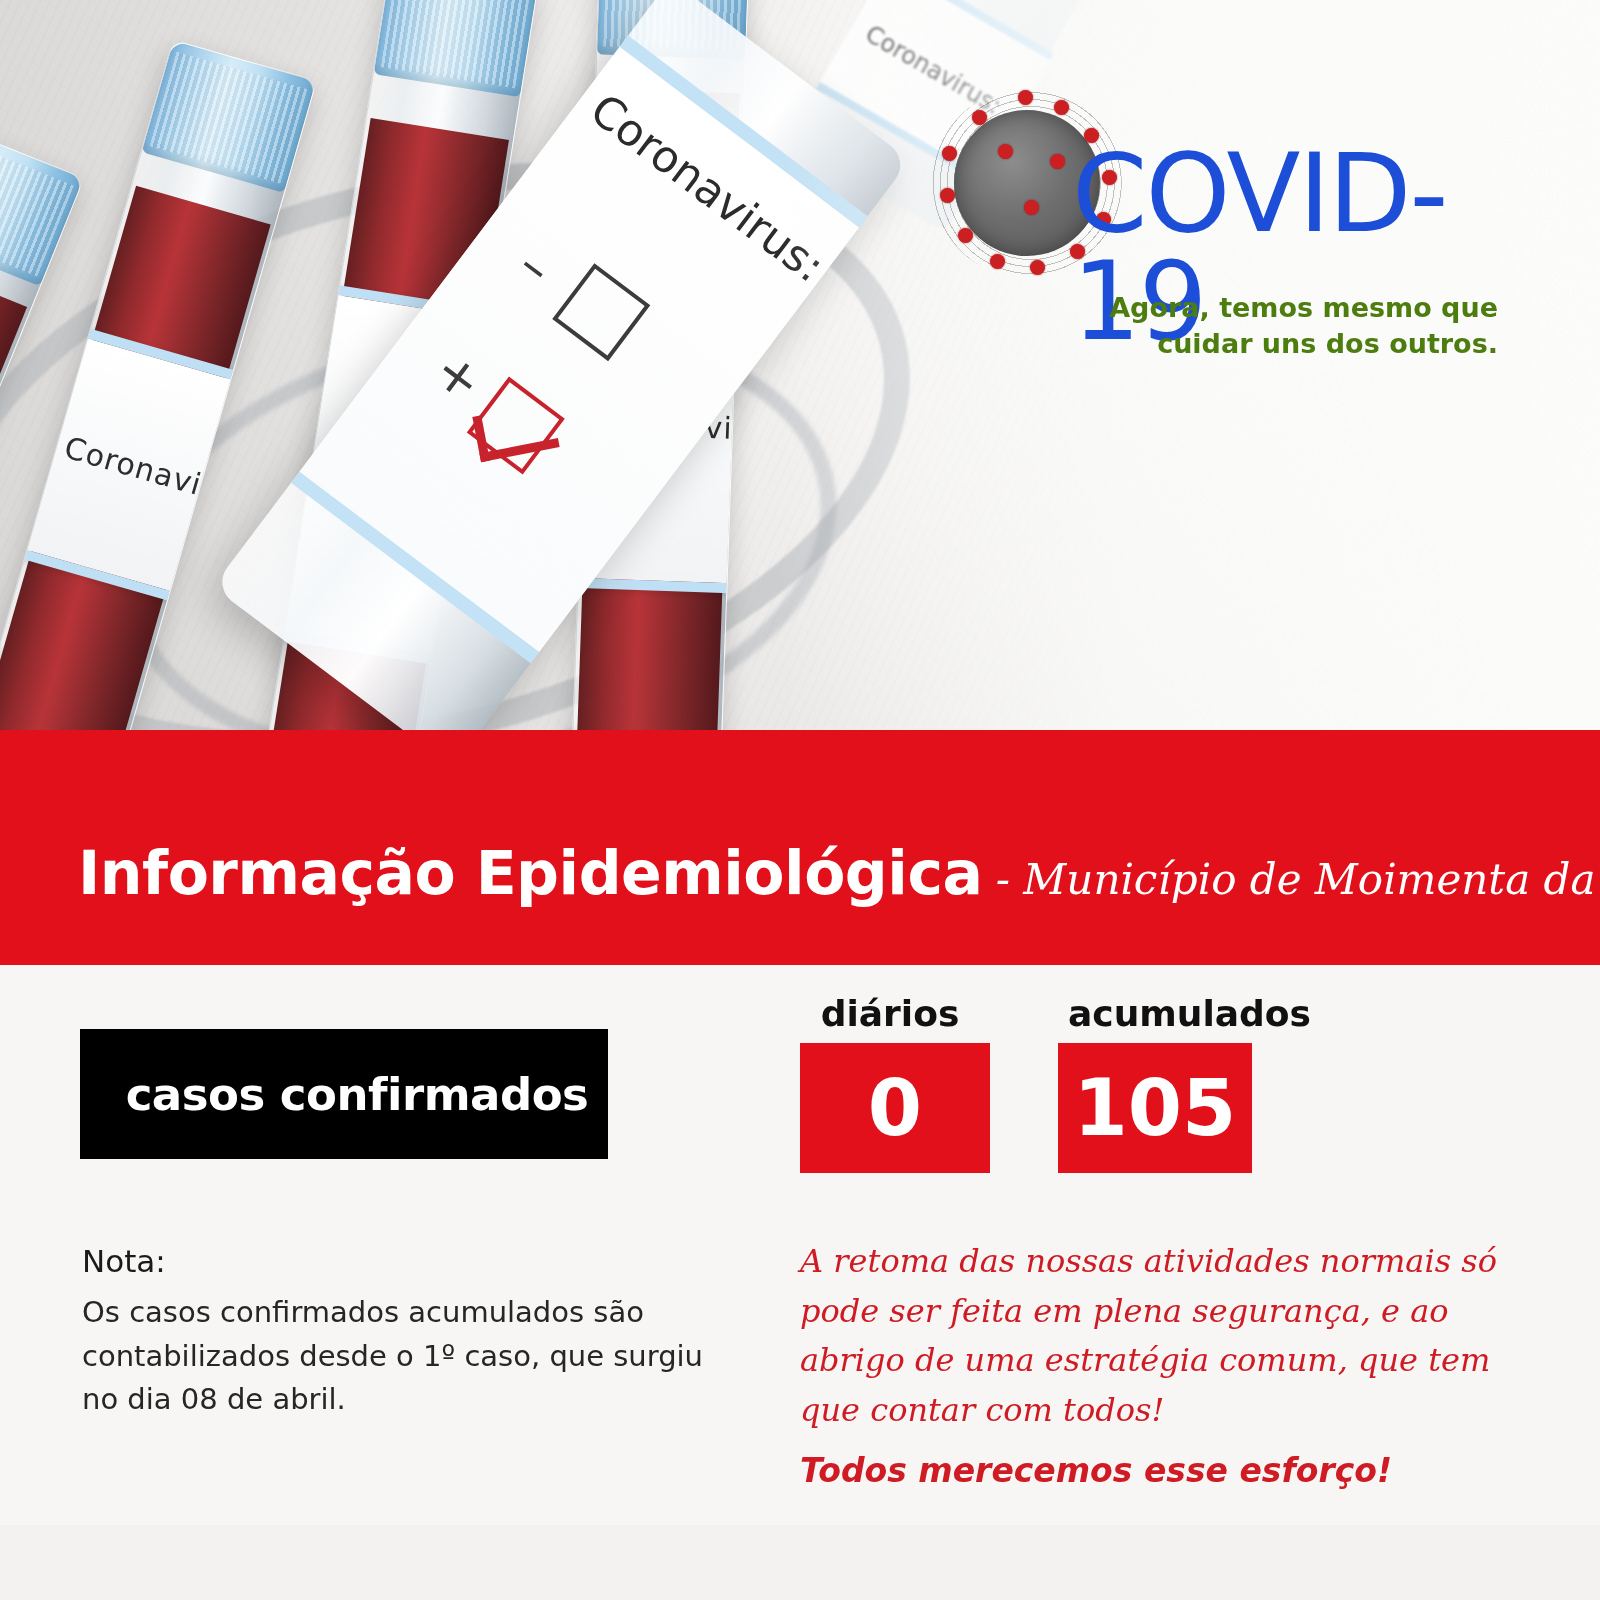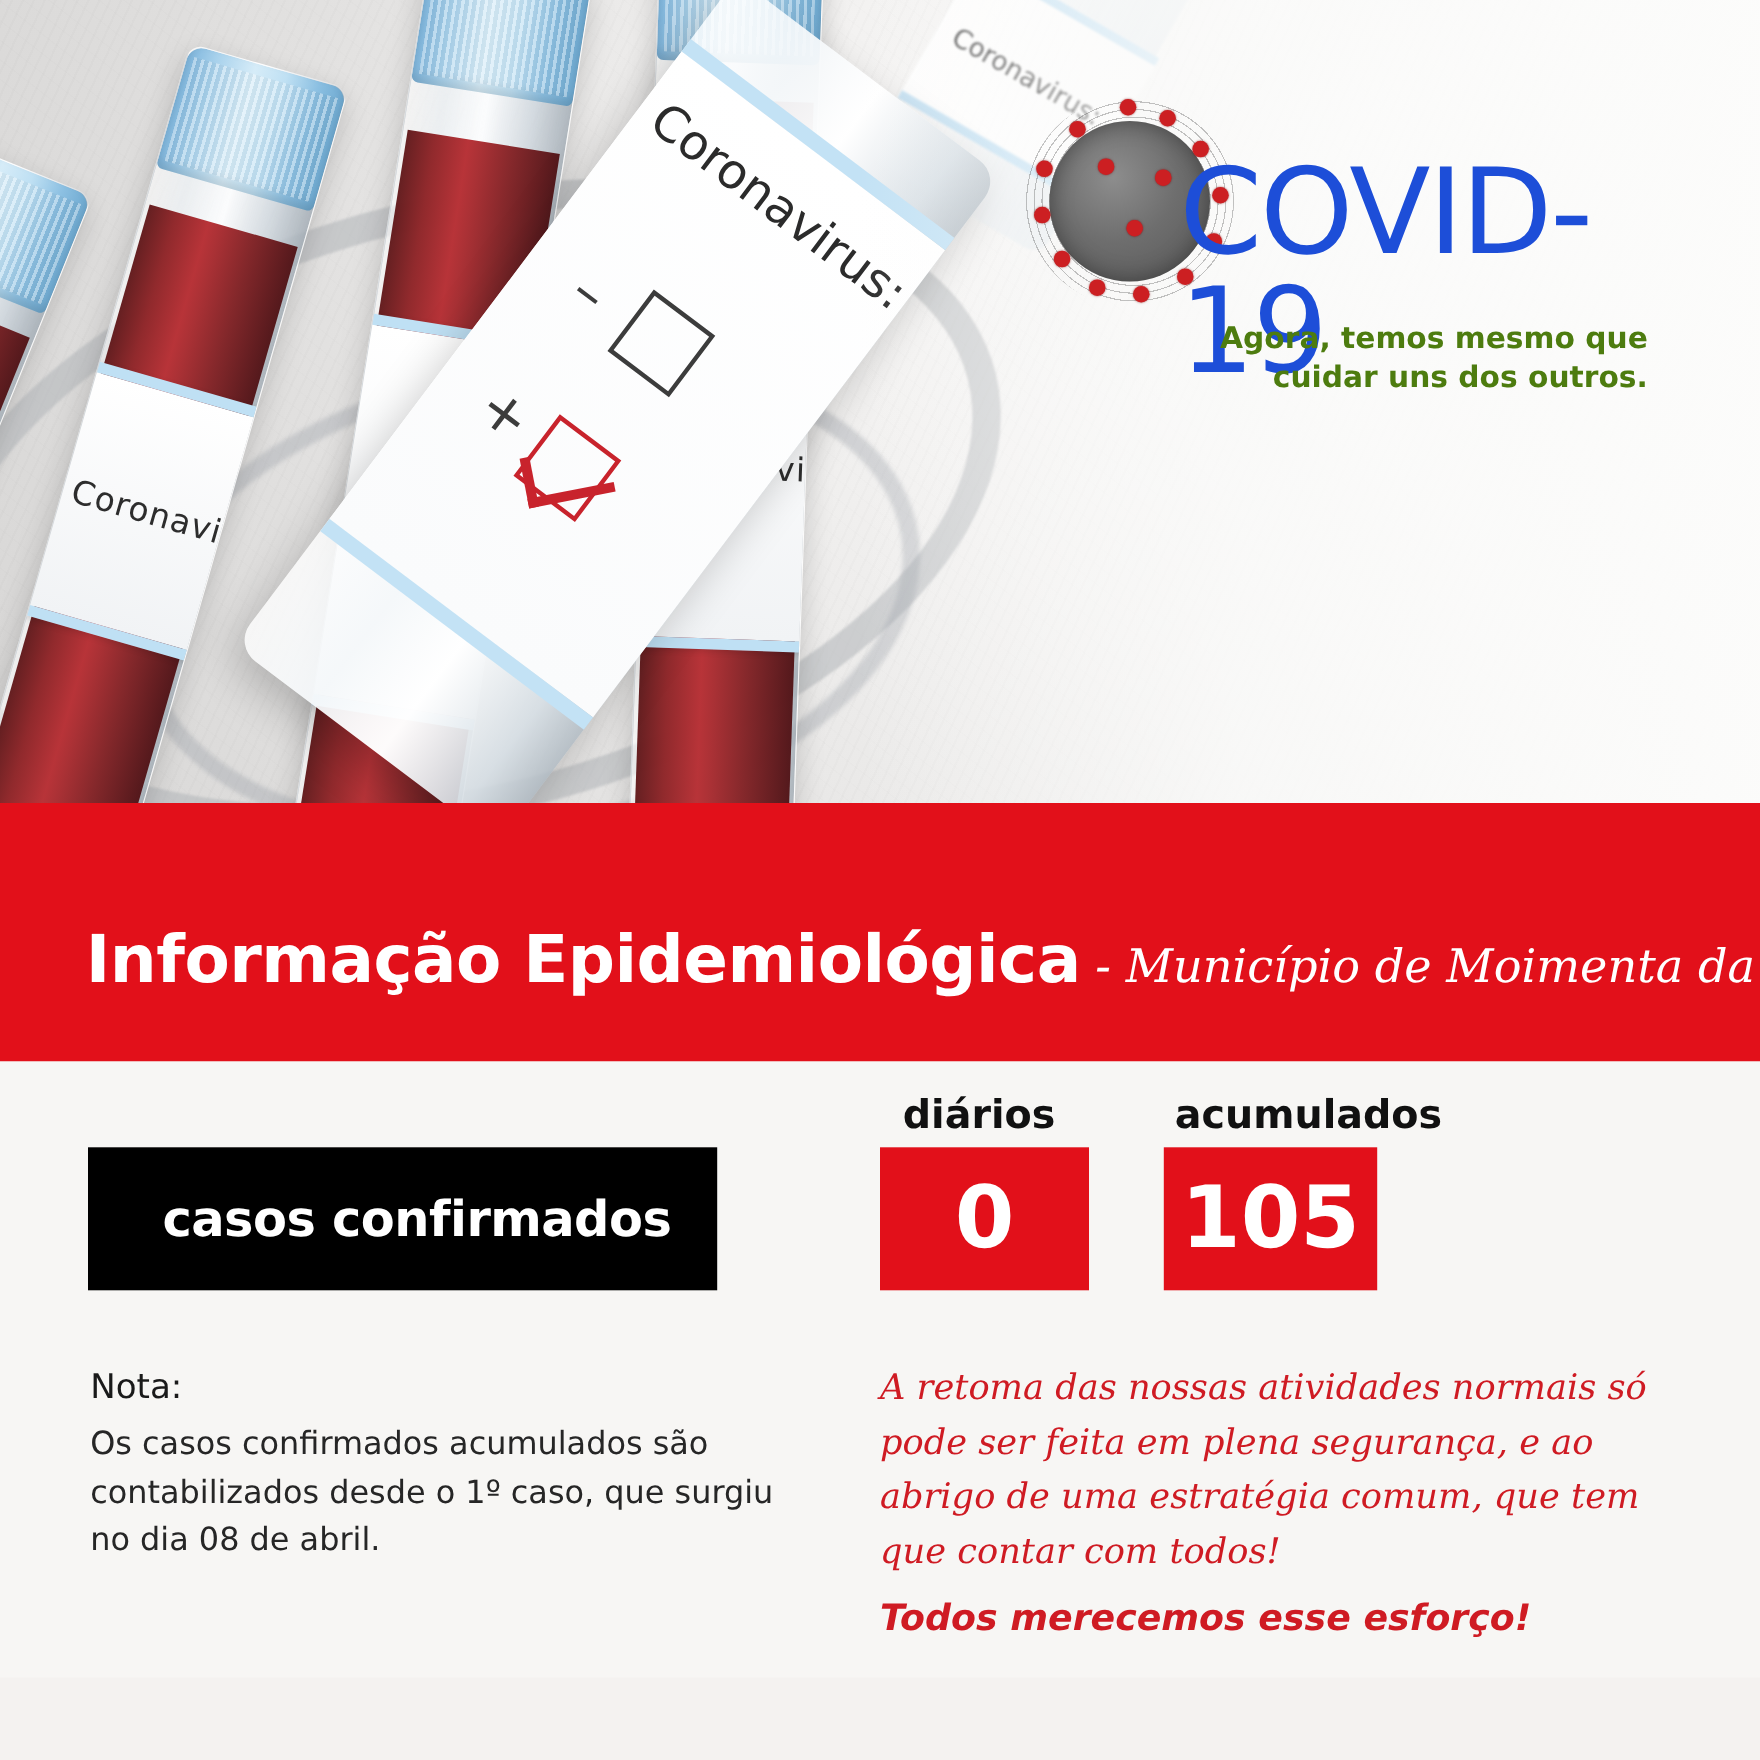--- a/index.html
+++ b/index.html
@@ -328,22 +328,22 @@
     align-items: center;
     justify-content: center;
     font-family: "DejaVu Sans", sans-serif;
     font-weight: 700;
   }
   #box-diarios { left: 800px; top: 78px; width: 190px; height: 130px; font-size: 78px; }
   #box-acum    { left: 1058px; top: 78px; width: 194px; height: 130px; font-size: 78px; }
 
   .label-box {
     position: absolute;
-    left: 80px; top: 78px;
-    width: 572px; height: 130px;
+    left: 80px; top: 64px;
+    width: 528px; height: 130px;
     background: #000;
     color: #fff;
     display: flex;
     align-items: center;
     justify-content: center;
     font-family: "DejaVu Sans", sans-serif;
     font-weight: 700;
     font-size: 45px;
     letter-spacing: -0.5px;
     padding-left: 26px;

